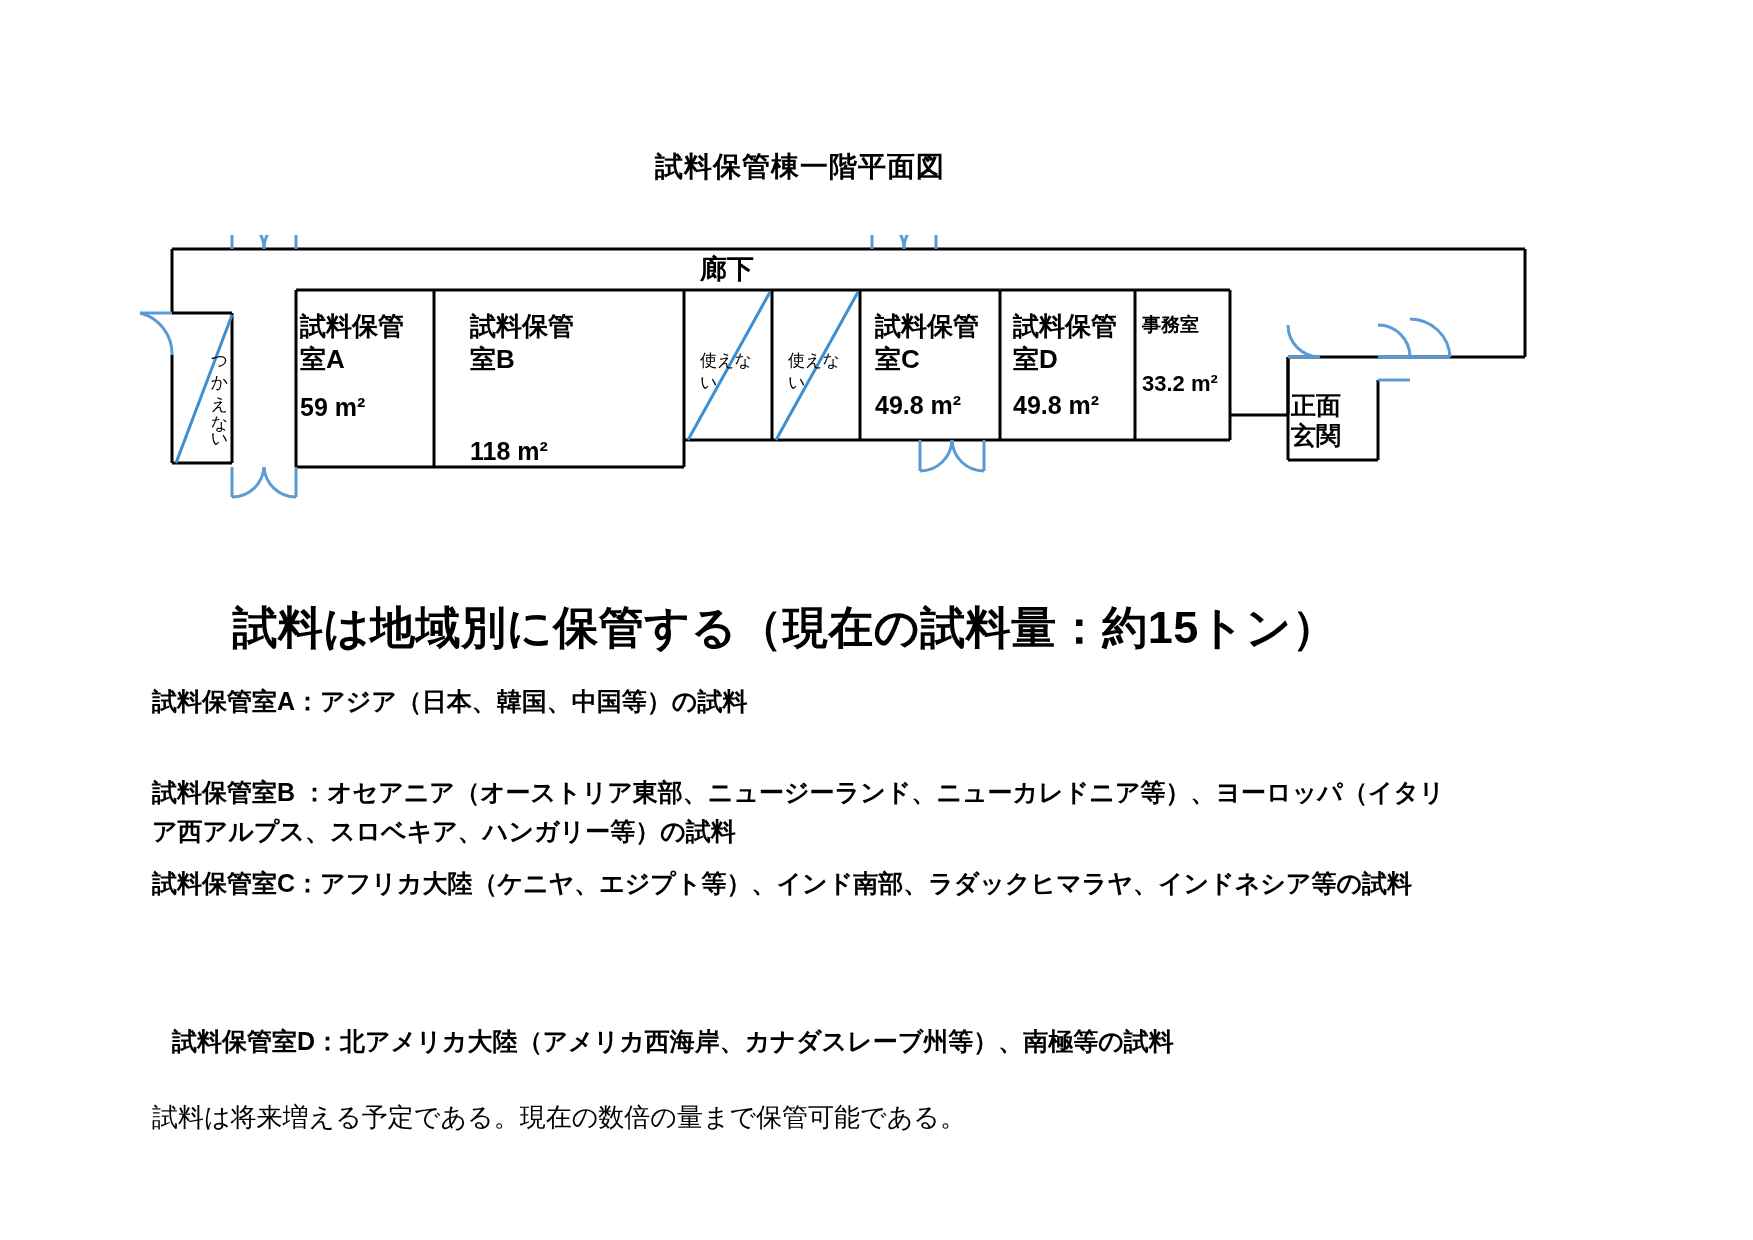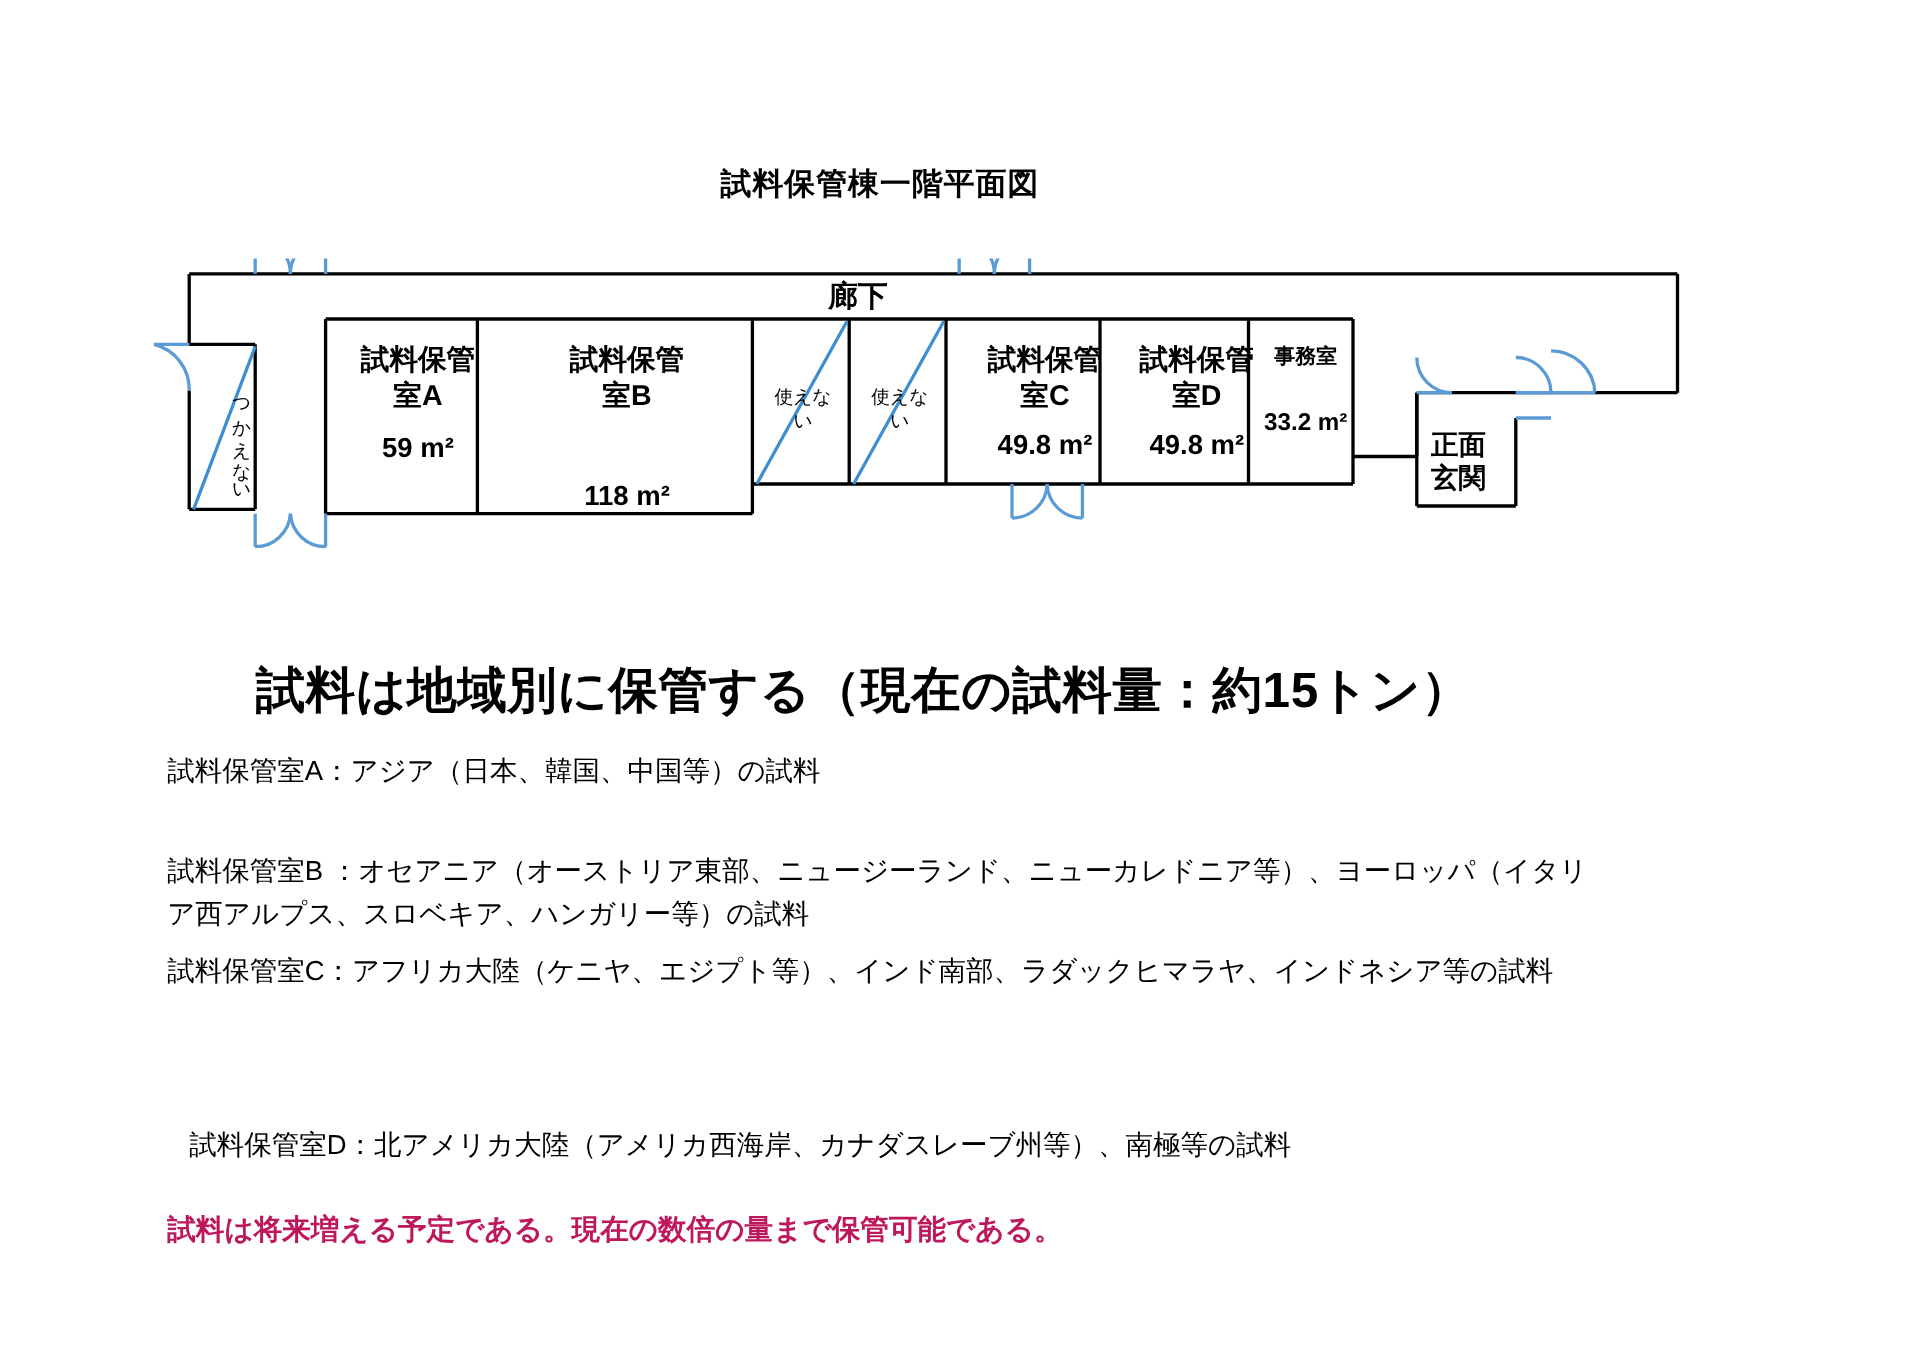--- a/index.html
+++ b/index.html
@@ -37,21 +37,21 @@
     height: 290px;
   }
   #plan svg {
     position: absolute;
     left: 0;
     top: 0;
   }
 
   .plan-label {
     position: absolute;
-    text-align: center;
+    text-align: left;
     font-weight: bold;
     line-height: 1.25;
     pointer-events: none;
   }
 
   
   #corridor-label {
     left: 700px;
     top: 18px;
     width: 160px;
@@ -180,35 +180,35 @@
     font-size: 45px;
     font-weight: bold;
     letter-spacing: 0.5px;
   }
 
   .desc {
     position: absolute;
     left: 152px;
     width: 1300px;
     font-size: 25px;
-    font-weight: normal;
+    font-weight: bold;
     line-height: 1.55;
   }
   #desc-a { top: 682px; }
   #desc-b { top: 773px; }
   #desc-c { top: 864px; }
   #desc-d { top: 1022px; margin-left: 20px; }
   #note {
     position: absolute;
     left: 152px;
     top: 1100px;
     width: 1300px;
     font-size: 26px;
-    font-weight: bold;
-    color: #be185d;
+    font-weight: normal;
+    color: #000000;
   }
 </style>
 </head>
 <body>
 
 <div id="floorplan-title">試料保管棟一階平面図</div>
 
 <div id="plan">
 
   <svg width="1753" height="290" viewBox="0 0 1753 290">

